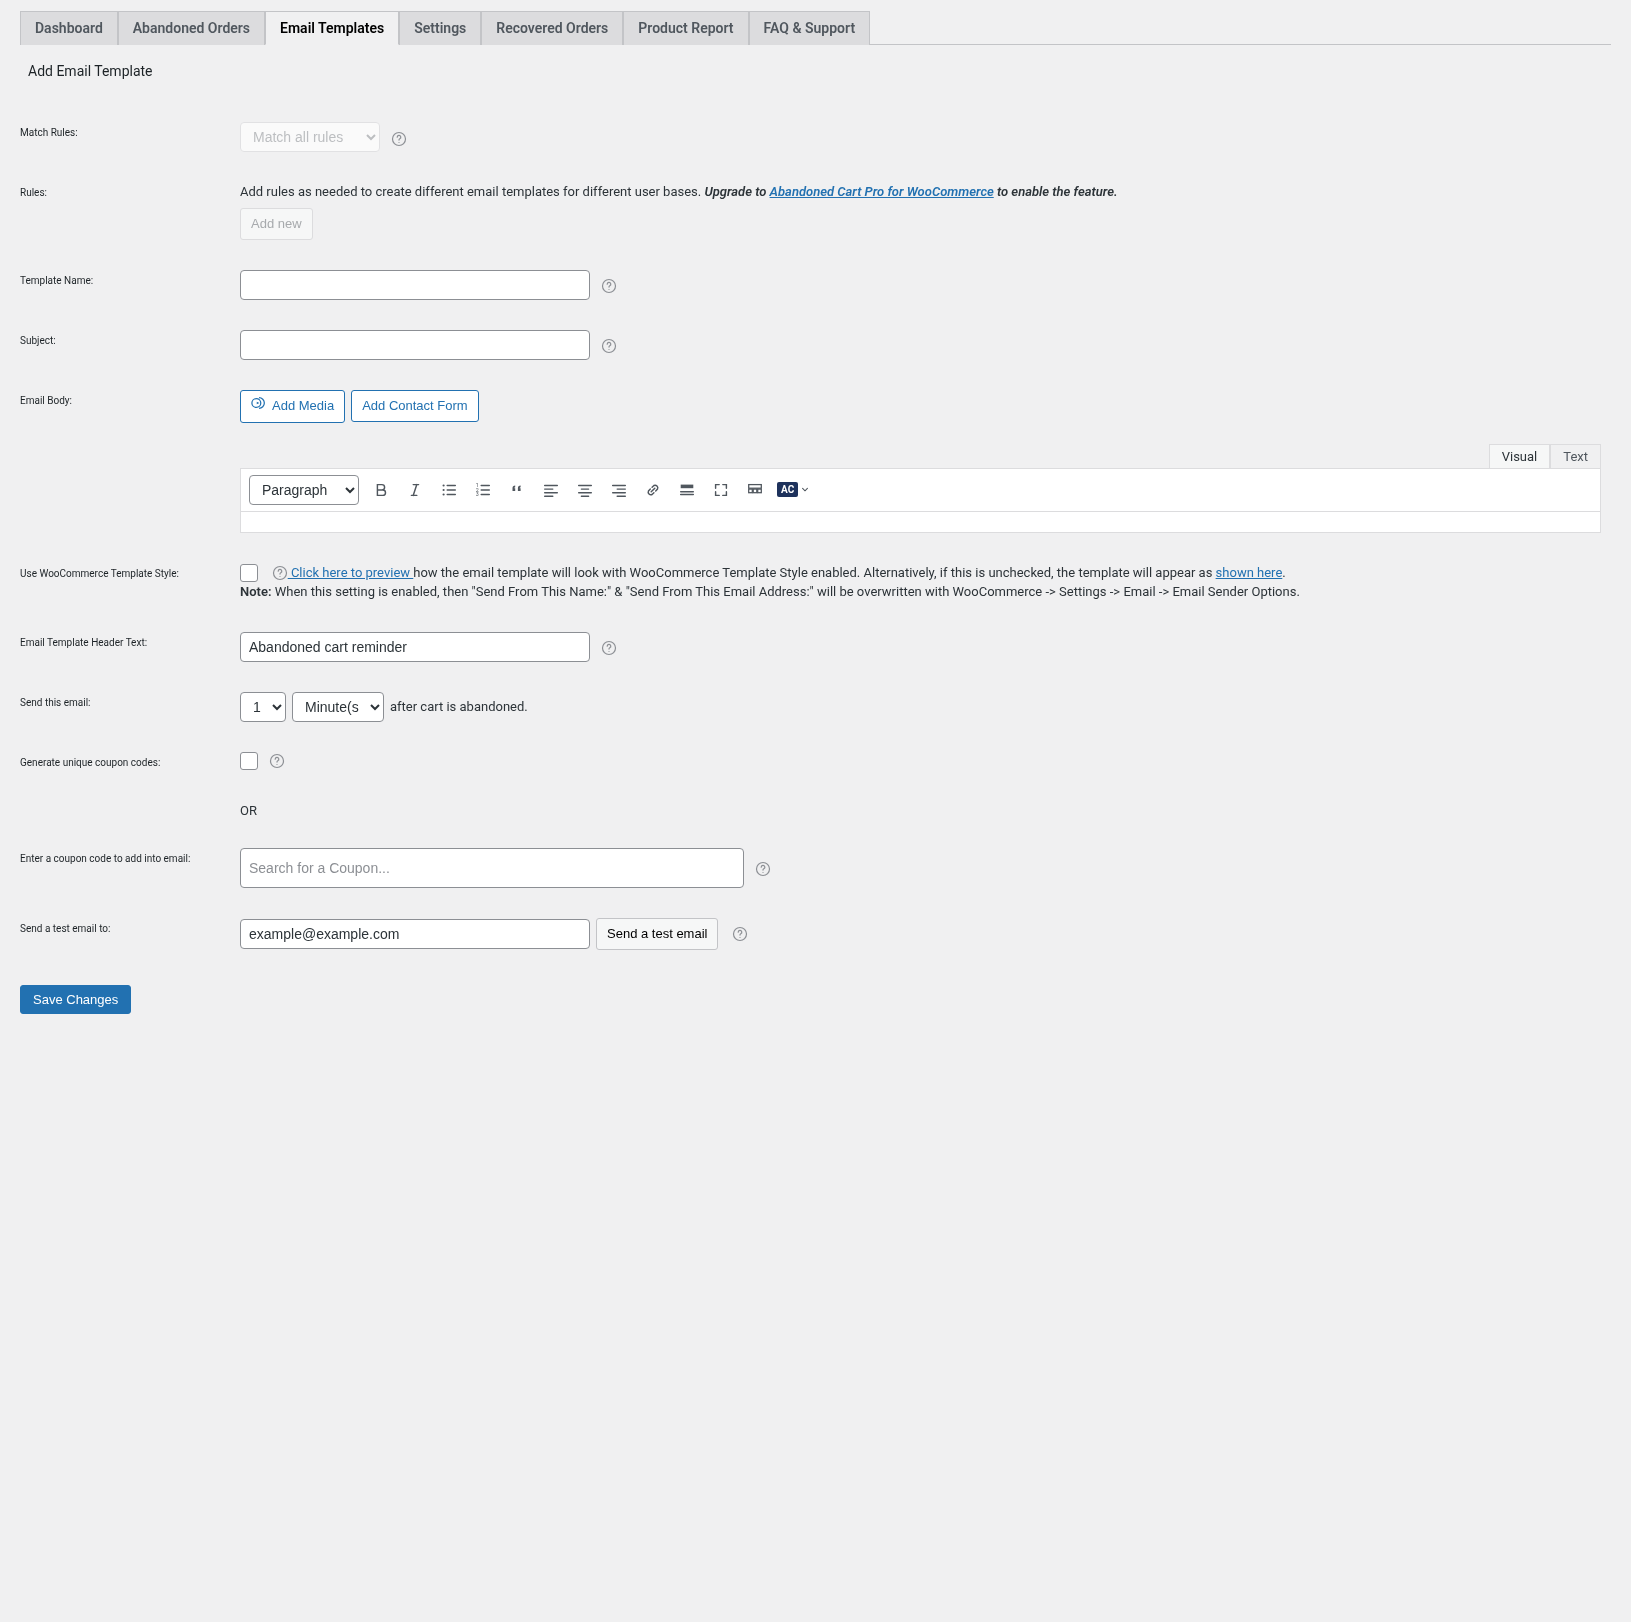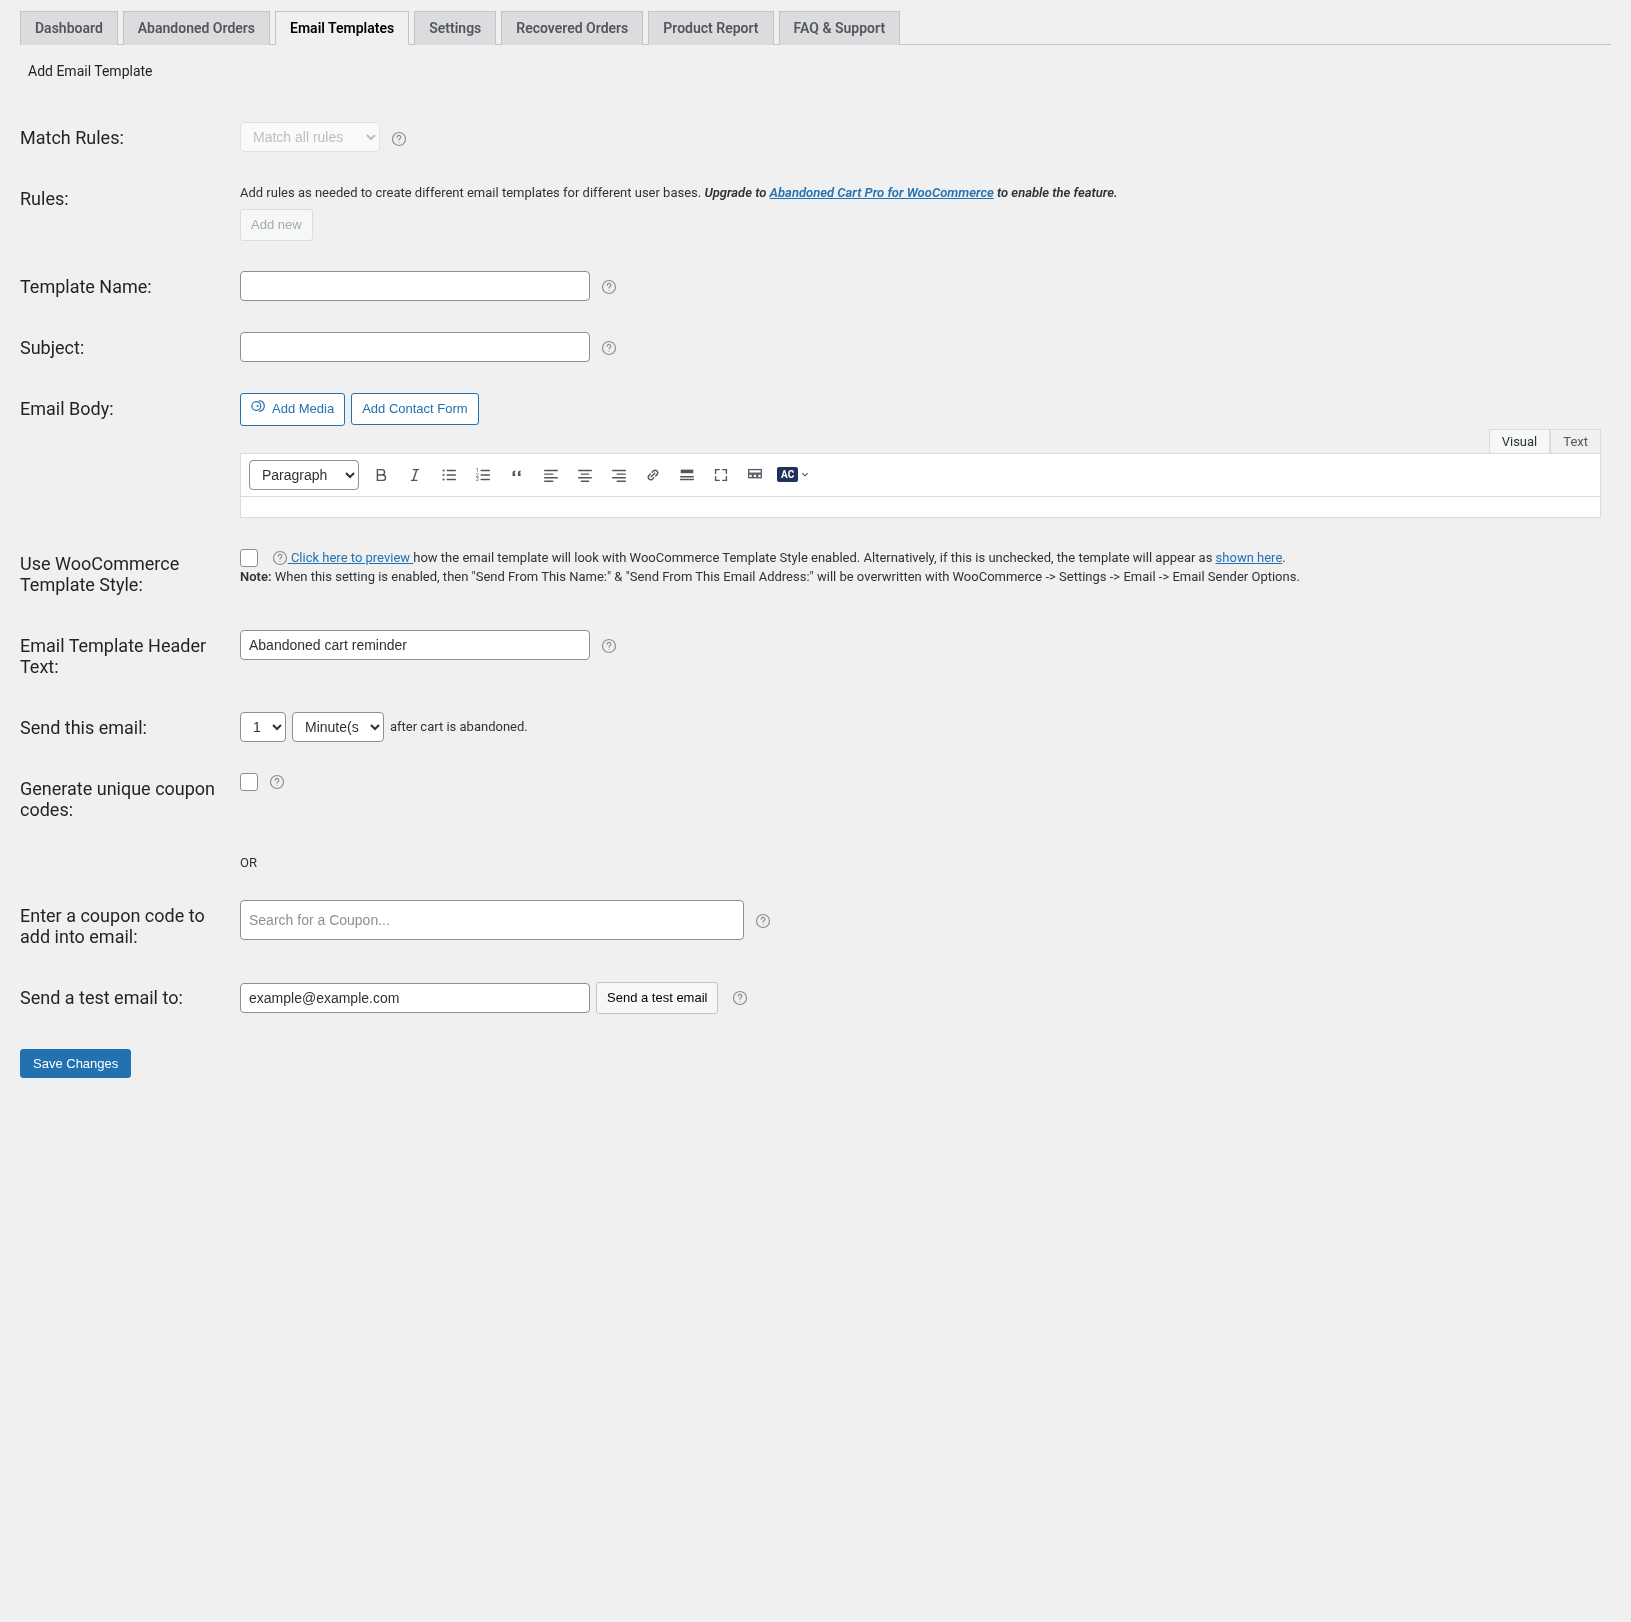--- a/index.html
+++ b/index.html
@@ -9,21 +9,20 @@
     font-family: -apple-system, BlinkMacSystemFont, "Segoe UI", Roboto, Oxygen-Sans, Ubuntu, Cantarell, "Helvetica Neue", sans-serif;
     font-size: 13px;
     color: #2c3338;
   }
   .wrap {
     padding: 10px 20px 30px;
   }
   
   .nav-tabs {
     display: flex;
-    gap: 5px;
     border-bottom: 1px solid #c3c4c7;
     margin: 0;
     padding: 0;
     list-style: none;
   }
   .nav-tabs li {
     background: #dcdcde;
     border: 1px solid #c3c4c7;
     border-bottom: none;
     padding: 8px 14px;
@@ -50,21 +49,21 @@
   .form-table {
     width: 100%;
     border-collapse: collapse;
   }
   .form-table th {
     text-align: left;
     vertical-align: top;
     width: 200px;
     padding: 20px 10px 20px 0;
     font-weight: 400;
-    font-size: 18px;
+    font-size: 10px;
     color: #1d2327;
   }
   .form-table td {
     padding: 15px 10px;
     vertical-align: top;
     font-size: 13px;
     color: #2c3338;
   }
 
   select, input[type=text], input[type=email], input[type=number] {
@@ -130,21 +129,21 @@
     background:#2271b1;
     border:1px solid #2271b1;
     color:#fff;
     padding:6px 12px;
     border-radius:3px;
     font-size:13px;
     cursor:pointer;
   }
 
   
-  .editor-wrap { margin-top:3px; }
+  .editor-wrap { margin-top:21px; }
   .editor-tabs {
     display:flex; justify-content:flex-end;
     gap:0;
   }
   .editor-tab {
     border:1px solid #dcdcde;
     border-bottom:none;
     background:#f0f0f1;
     padding:4px 12px;
     font-size:13px;

